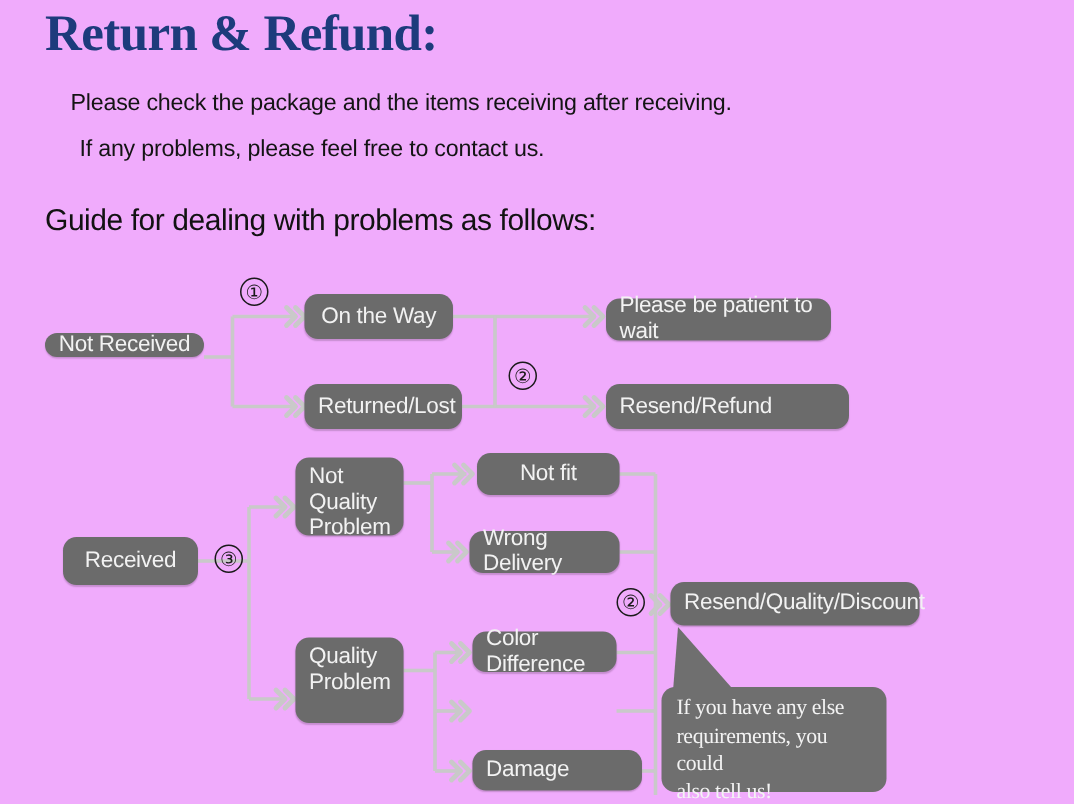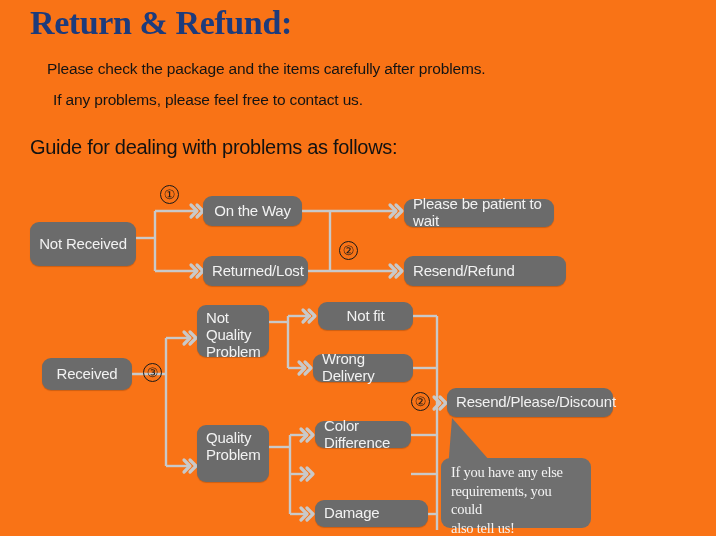--- a/index.html
+++ b/index.html
@@ -4,21 +4,21 @@
 <style>
   html, body {
     margin: 0;
     padding: 0;
     background: #ffffff;
   }
   #page {
     position: relative;
     width: 716px;
     height: 536px;
-    background: #f97316;
+    background: #f0abfc;
     overflow: hidden;
     font-family: "Liberation Sans", sans-serif;
   }
 
   
   #doc-title {
     position: absolute;
     left: 30px;
     top: 4px;
     font-family: "Liberation Serif", serif;
@@ -124,21 +124,21 @@
     letter-spacing: -0.25px;
   }
 </style>
 </head>
 <body>
 
 <div id="page">
 
   <div id="doc-title" style="color: rgb(29, 59, 124);">Return &amp; Refund:</div>
 
-  <div class="intro-line" id="intro-line-1">Please check the package and the items carefully after problems.</div>
+  <div class="intro-line" id="intro-line-1">Please check the package and the items receiving after receiving.</div>
 
   <div class="intro-line" id="intro-line-2">If any problems, please feel free to contact us.</div>
 
   <div id="guide-heading">Guide for dealing with problems as follows:</div>
 
   <div id="flowchart">
 
     <svg id="wires" viewBox="0 0 716 536">
       <defs>
         <g id="chev">
@@ -194,36 +194,36 @@
       <use href="#chev" x="303" y="316"></use>
       <use href="#chev" x="299" y="368"></use>
       <use href="#chev" x="301" y="435"></use>
       <use href="#chev" x="301" y="474"></use>
       <use href="#chev" x="301" y="514"></use>
       <use href="#chev" x="434" y="403"></use>
 
       <path d="M452 418 L505 478 L447 482 Z" fill="#6f6f6f"></path>
     </svg>
 
-    <div class="node" style="left: 30px; top: 222px; width: 106px; height: 44px; background: rgb(107, 107, 107); justify-content: center;">Not Received</div>
+    <div class="node" style="left: 30px; top: 222px; width: 106px; height: 16px; background: rgb(107, 107, 107); justify-content: center;">Not Received</div>
     <div class="node" style="left: 203px; top: 196px; width: 99px; height: 30px; background: rgb(107, 107, 107); justify-content: center;">On the Way</div>
     <div class="node" style="left: 203px; top: 256px; width: 105px; height: 30px; background: rgb(107, 107, 107);">Returned/Lost</div>
     <div class="node" style="left: 404px; top: 199px; width: 150px; height: 28px; background: rgb(107, 107, 107);">Please be patient to wait</div>
     <div class="node" style="left: 404px; top: 256px; width: 162px; height: 30px; background: rgb(107, 107, 107);">Resend/Refund</div>
     <div class="node" style="left: 42px; top: 358px; width: 90px; height: 32px; background: rgb(107, 107, 107); justify-content: center;">Received</div>
     <div class="node multiline" style="left: 197px; top: 305px; width: 72px; height: 52px; background: rgb(107, 107, 107);">Not
 Quality
 Problem</div>
     <div class="node multiline" style="left: 197px; top: 425px; width: 72px; height: 57px; background: rgb(107, 107, 107);">Quality
 Problem</div>
     <div class="node" style="left: 318px; top: 302px; width: 95px; height: 28px; background: rgb(107, 107, 107); justify-content: center;">Not fit</div>
     <div class="node" style="left: 313px; top: 354px; width: 100px; height: 28px; background: rgb(107, 107, 107);">Wrong Delivery</div>
     <div class="node" style="left: 315px; top: 421px; width: 96px; height: 27px; background: rgb(107, 107, 107);">Color Difference</div>
     <div class="node" style="left: 315px; top: 500px; width: 113px; height: 27px; background: rgb(107, 107, 107);">Damage</div>
-    <div class="node" style="left: 447px; top: 388px; width: 166px; height: 29px; background: rgb(107, 107, 107);">Resend/Please/Discount</div>
+    <div class="node" style="left: 447px; top: 388px; width: 166px; height: 29px; background: rgb(107, 107, 107);">Resend/Quality/Discount</div>
 
     <div class="step-marker" style="left: 160px; top: 185px;">①</div>
     <div class="step-marker" style="left: 339px; top: 241px;">②</div>
     <div class="step-marker" style="left: 143px; top: 363px;">③</div>
     <div class="step-marker" style="left: 411px; top: 392px;">②</div>
 
     <div id="callout-bubble">If you have any else
 requirements, you could
 also tell us!</div>
 

